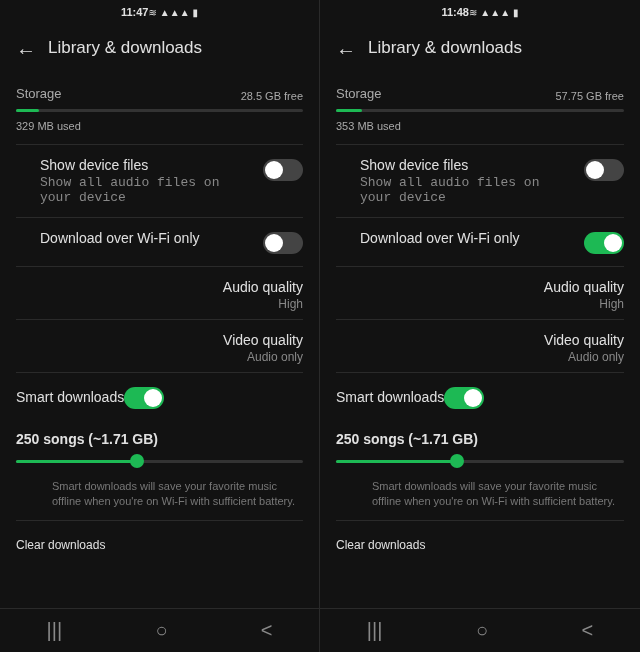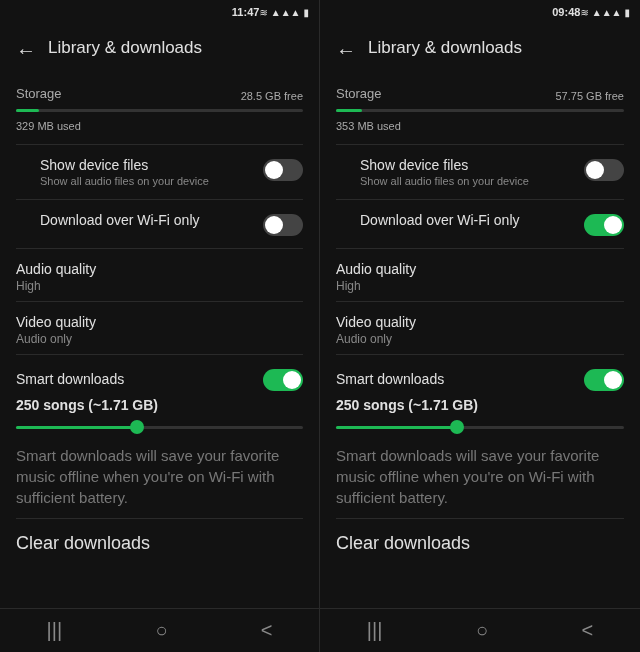--- a/index.html
+++ b/index.html
@@ -22,21 +22,21 @@
       border-right: 1px solid #2a2a2a;
     }
     .phone-panel:last-child {
       border-right: none;
     }
     .status-bar {
       height: 24px;
       background: #121212;
       display: flex;
       align-items: center;
-      justify-content: flex-end;
+      justify-content: center;
       padding: 0 10px;
       flex-shrink: 0;
     }
     .status-time {
       font-size: 11px;
       color: #e0e0e0;
       font-weight: bold;
     }
     .status-icons {
       display: flex;
@@ -121,22 +121,23 @@
       border-bottom: 1px solid #2a2a2a;
     }
     .toggle-row:last-of-type { border-bottom: none; }
     .toggle-text { flex: 1; margin-right: 10px; margin-left: 24px; }
     .toggle-title {
       font-size: 14px;
       color: #e0e0e0;
       margin-bottom: 2px;
     }
     .toggle-sub {
-      font-size: 11px;
+      font-size: 13px;
       color: #888;
+      font-family: Liberation Mono, monospace;
     }
 
     .toggle-switch {
       width: 40px;
       height: 22px;
       border-radius: 11px;
       position: relative;
       flex-shrink: 0;
       margin-top: 2px;
     }
@@ -154,40 +155,41 @@
       position: absolute;
       top: 2px;
       transition: left 0.2s;
     }
     .toggle-switch.off .toggle-knob { left: 2px; }
     .toggle-switch.on .toggle-knob { left: 20px; }
 
     .info-row {
       padding: 12px 0 8px 0;
       border-bottom: 1px solid #2a2a2a;
+      text-align: right;
     }
     .info-title {
       font-size: 14px;
       color: #e0e0e0;
       margin-bottom: 2px;
     }
     .info-value {
       font-size: 12px;
       color: #888;
     }
 
     .smart-downloads-section {
       padding: 12px 0 10px 0;
       border-bottom: 1px solid #2a2a2a;
     }
     .smart-row {
       display: flex;
       align-items: center;
-      justify-content: space-between;
-      margin-bottom: 6px;
+      justify-content: flex-start;
+      margin-bottom: 22px;
     }
     .smart-title {
       font-size: 14px;
       color: #e0e0e0;
     }
     .songs-count {
       font-size: 14px;
       font-weight: bold;
       color: #e0e0e0;
       margin: 6px 0 4px 0;
@@ -215,31 +217,32 @@
     .slider-thumb {
       width: 14px;
       height: 14px;
       background: #1db954;
       border-radius: 50%;
       position: absolute;
       top: 50%;
       transform: translate(-50%, -50%);
     }
     .smart-note {
-      font-size: 15px;
+      font-size: 11px;
       color: #777;
       margin-top: 8px;
       line-height: 1.4;
+      margin-left: 36px;
     }
 
     .clear-row {
       padding: 14px 0;
     }
     .clear-label {
-      font-size: 18px;
+      font-size: 12px;
       color: #e0e0e0;
       cursor: pointer;
     }
 
     .nav-bar {
       height: 44px;
       background: #121212;
       display: flex;
       align-items: center;
       justify-content: space-around;
@@ -340,21 +343,21 @@
     <div class="nav-bar">
       <span class="nav-icon">|||</span>
       <span class="nav-icon">○</span>
       <span class="nav-icon">&lt;</span>
     </div>
   </div>
 
   <div class="phone-panel">
 
     <div class="status-bar">
-      <span class="status-time">09:48</span>
+      <span class="status-time">11:48</span>
       <div class="status-icons">
         <span>≋</span>
         <span>▲▲▲</span>
         <span>▮</span>
       </div>
     </div>
 
     <div class="top-bar">
       <span class="back-arrow">←</span>
       <span class="page-title">Library &amp; downloads</span>

